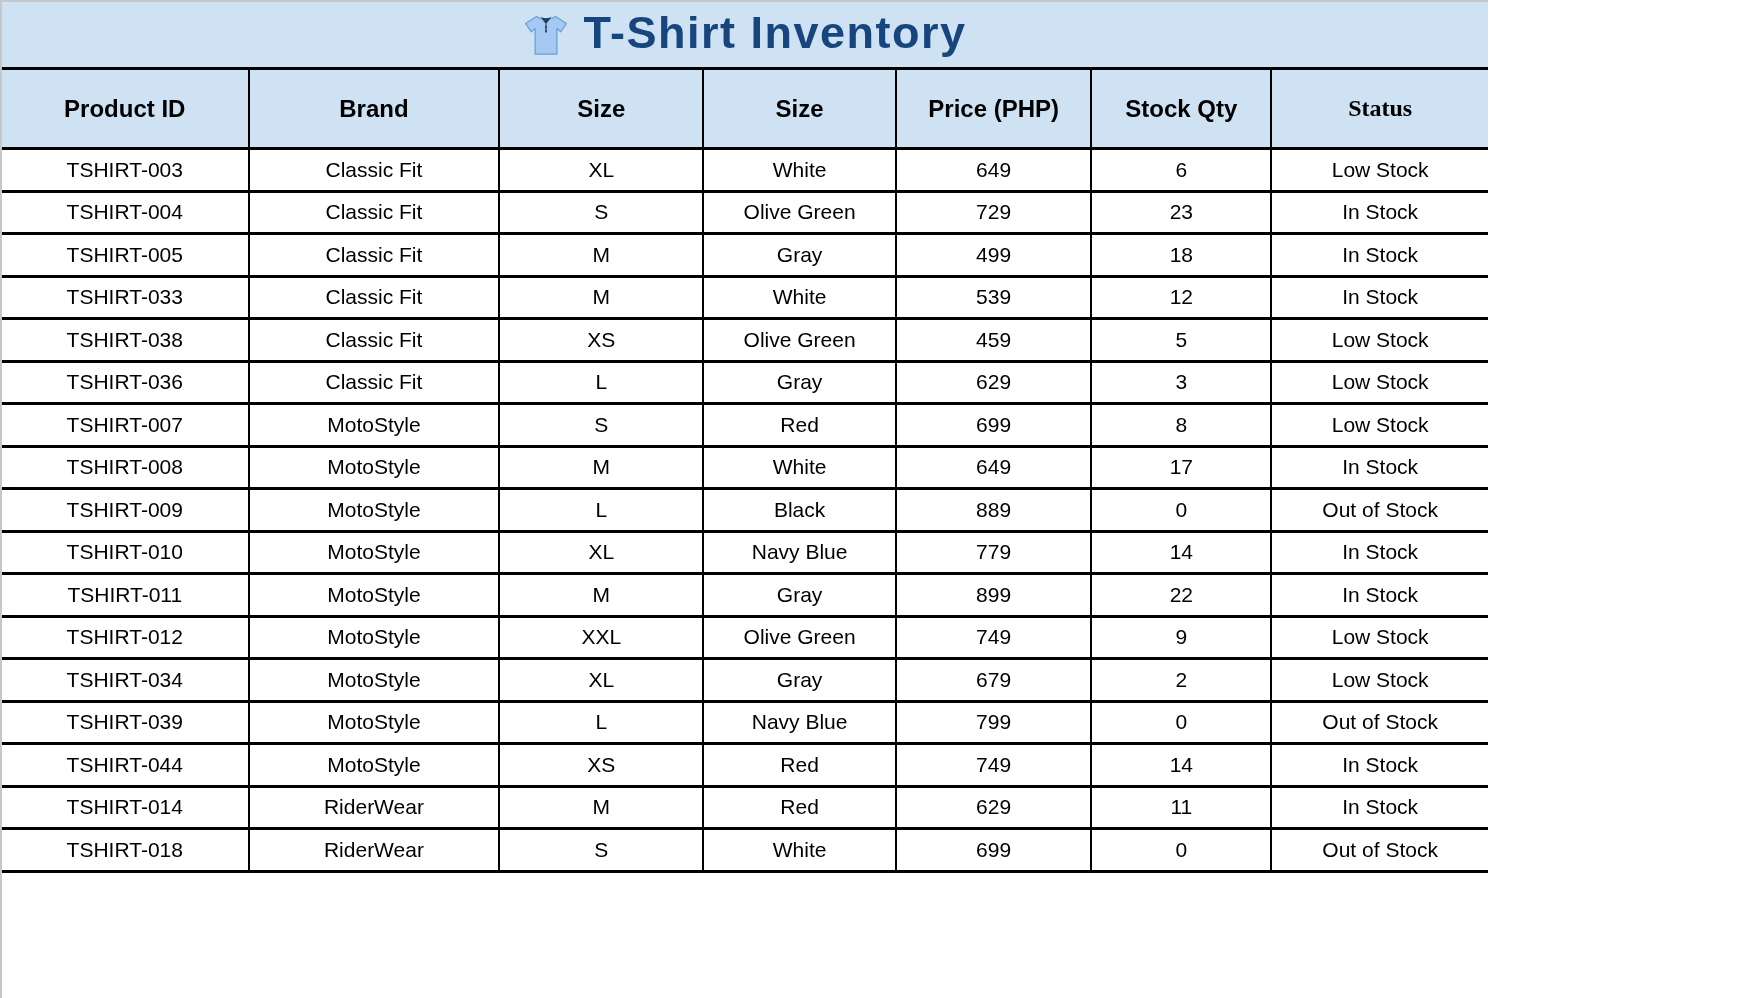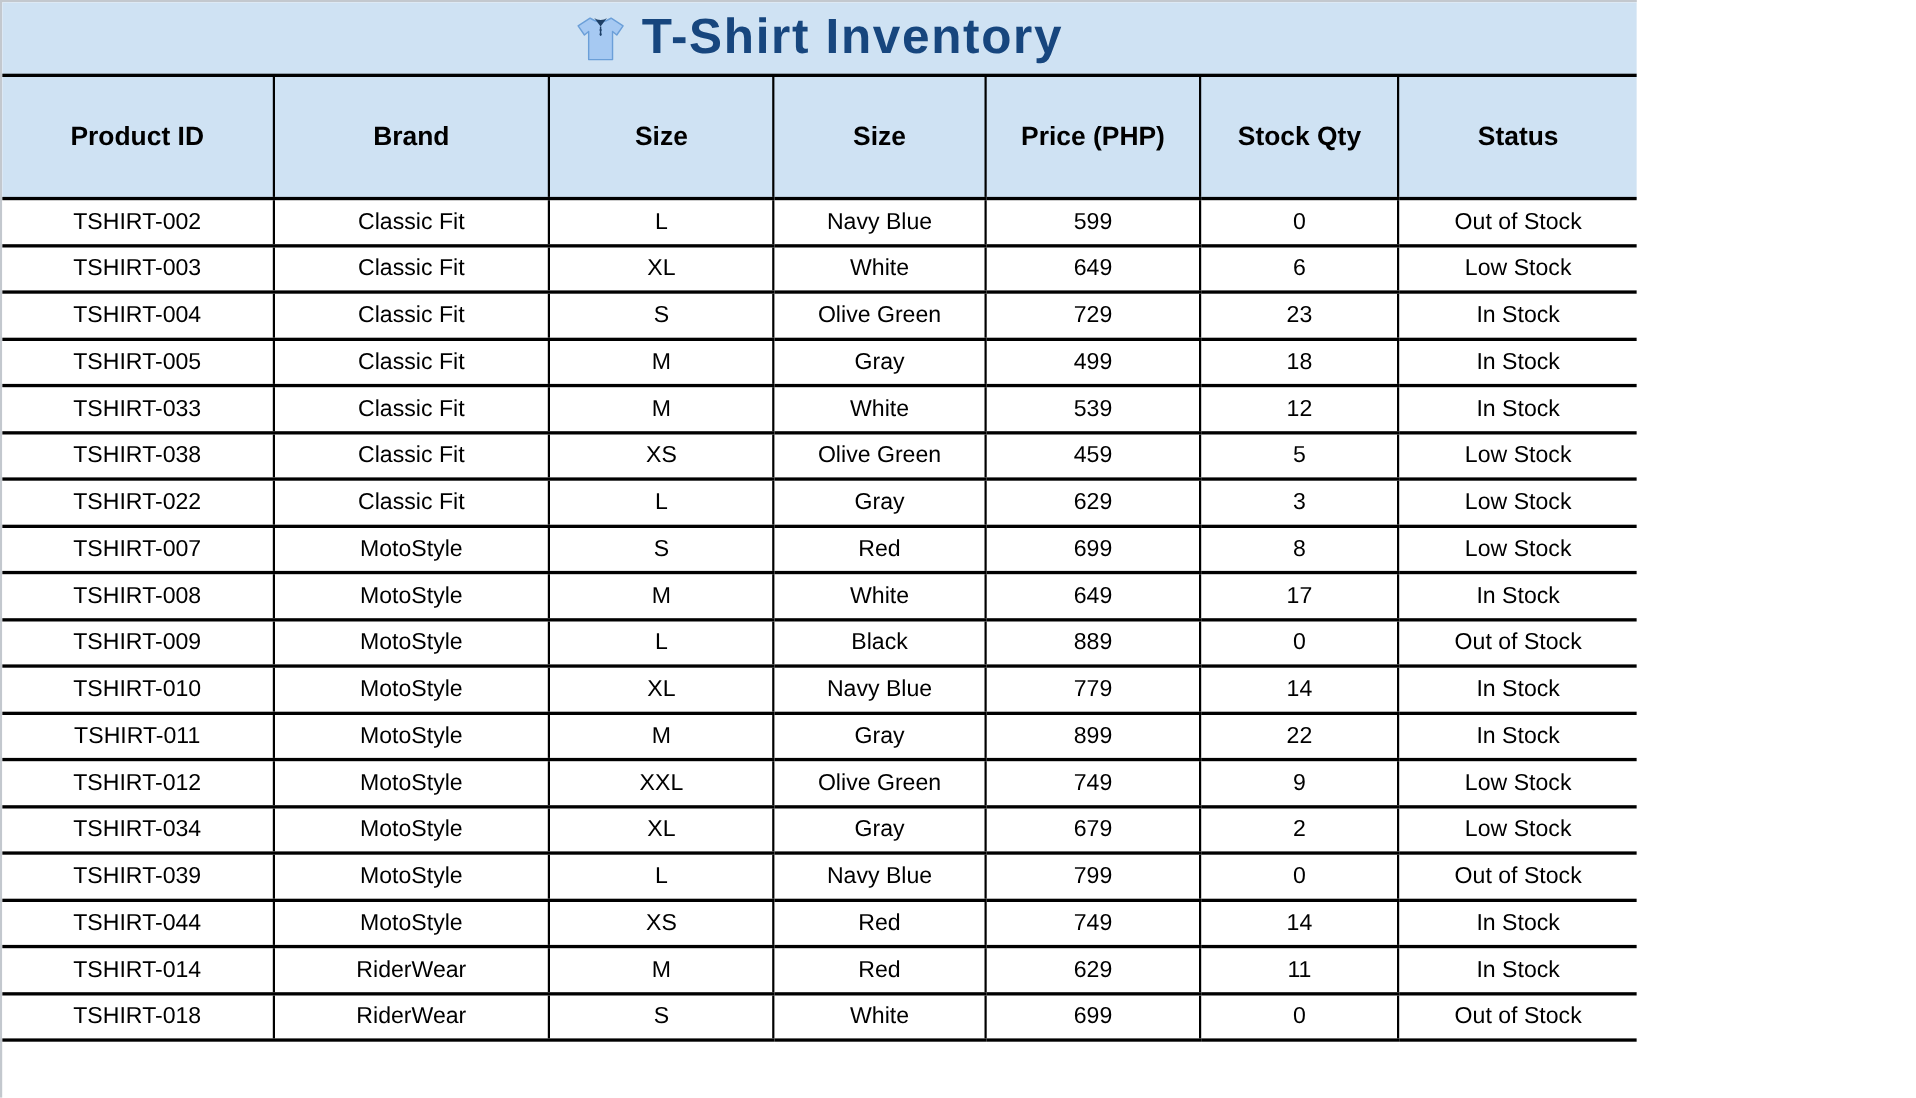--- a/index.html
+++ b/index.html
@@ -50,23 +50,23 @@
   table.inv th {
     background: #cfe2f3;
     height: 77px;
     font-size: 24px;
     font-weight: bold;
     color: #000000;
     text-align: center;
     vertical-align: middle;
     border-right: 2px solid #000000;
     border-bottom: 3px solid #000000;
-    padding: 16px;
-  }
-  table.inv th:last-child { border-right: none; }
+    padding: 0;
+  }
+  table.inv th:last-child { border-right: none; font-family: Liberation Serif, serif; }
   table.inv td {
     background: #ffffff;
     height: 39.5px;
     font-size: 21px;
     color: #000000;
     text-align: center;
     vertical-align: middle;
     border-right: 2px solid #000000;
     border-bottom: 3px solid #000000;
     padding: 0;
@@ -109,29 +109,20 @@
           <th>Brand</th>
           <th>Size</th>
           <th>Size</th>
           <th>Price (PHP)</th>
           <th>Stock Qty</th>
           <th>Status</th>
         </tr>
     </thead>
     <tbody>
         <tr>
-          <td>TSHIRT-002</td>
-          <td>Classic Fit</td>
-          <td>L</td>
-          <td>Navy Blue</td>
-          <td>599</td>
-          <td>0</td>
-          <td>Out of Stock</td>
-        </tr>
-        <tr>
           <td>TSHIRT-003</td>
           <td>Classic Fit</td>
           <td>XL</td>
           <td>White</td>
           <td>649</td>
           <td>6</td>
           <td>Low Stock</td>
         </tr>
         <tr>
           <td>TSHIRT-004</td>
@@ -163,21 +154,21 @@
         <tr>
           <td>TSHIRT-038</td>
           <td>Classic Fit</td>
           <td>XS</td>
           <td>Olive Green</td>
           <td>459</td>
           <td>5</td>
           <td>Low Stock</td>
         </tr>
         <tr>
-          <td>TSHIRT-022</td>
+          <td>TSHIRT-036</td>
           <td>Classic Fit</td>
           <td>L</td>
           <td>Gray</td>
           <td>629</td>
           <td>3</td>
           <td>Low Stock</td>
         </tr>
         <tr>
           <td>TSHIRT-007</td>
           <td>MotoStyle</td>

